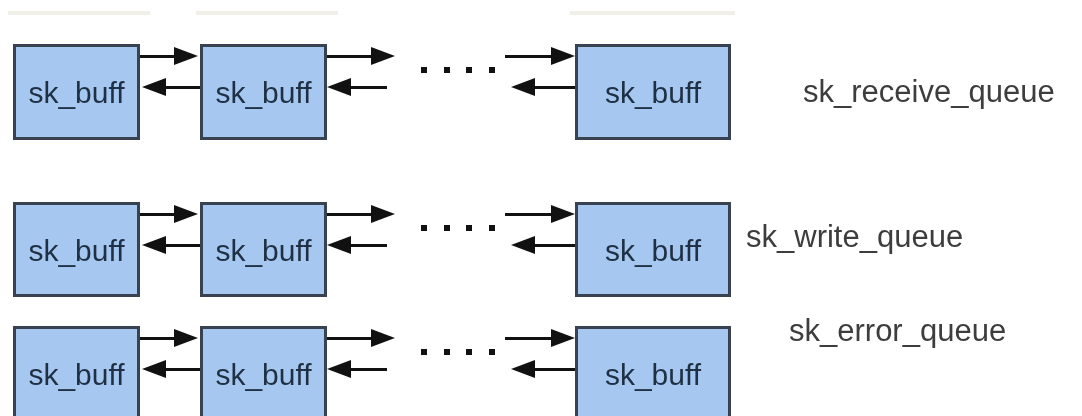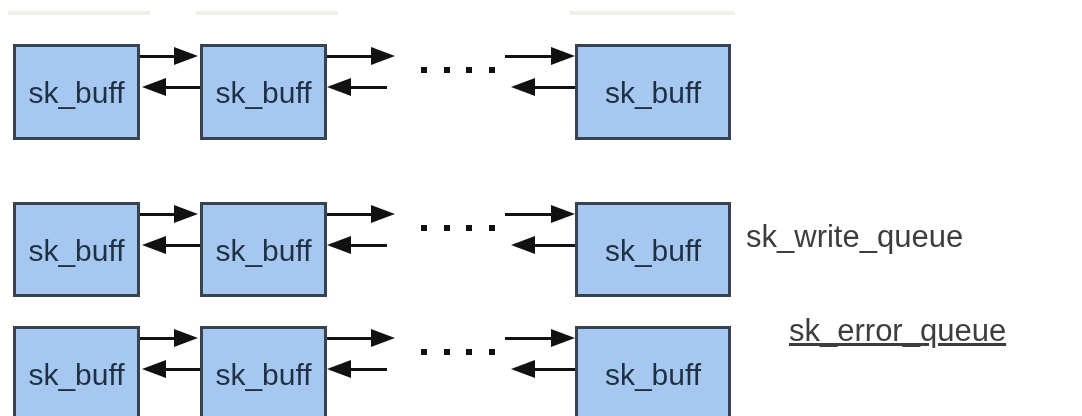--- a/index.html
+++ b/index.html
@@ -85,21 +85,21 @@
 
   .qlabel {
     position: absolute;
     font-size: 31px;
     line-height: 36px;
     color: var(--label-text, #3d3d3d);
     white-space: nowrap;
   }
   #label-receive { left: 803px; top: 74px; }
   #label-write   { left: 746px; top: 219px; }
-  #label-error   { left: 789px; top: 313px; text-decoration: underline; }
+  #label-error   { left: 789px; top: 313px; }
 </style>
 </head>
 <body>
 
 <div id="canvas">
 
   <div class="ghost" style="left:8px;   width:142px;"></div>
   <div class="ghost" style="left:196px; width:142px;"></div>
   <div class="ghost" style="left:570px; width:165px;"></div>
 
@@ -127,20 +127,21 @@
     <div class="dot d1"></div>
     <div class="dot d2"></div>
     <div class="dot d3"></div>
     <div class="dot d4"></div>
 
     <div class="hline ln-top" style="left:505px; width:46px;"></div>
     <div class="tri tri-r tr-top" style="left:551px;"></div>
     <div class="tri tri-l tr-bot" style="left:511px;"></div>
     <div class="hline ln-bot" style="left:535px; width:40px;"></div>
   </div>
+  <div class="qlabel" id="label-receive">sk_receive_queue</div>
 
   <div class="row" style="top:182px; height:95px;">
     <div class="bx b1">
       <span>sk_buff</span>
     </div>
     <div class="bx b2">
       <span>sk_buff</span>
     </div>
     <div class="bx b3">
       <span>sk_buff</span>

